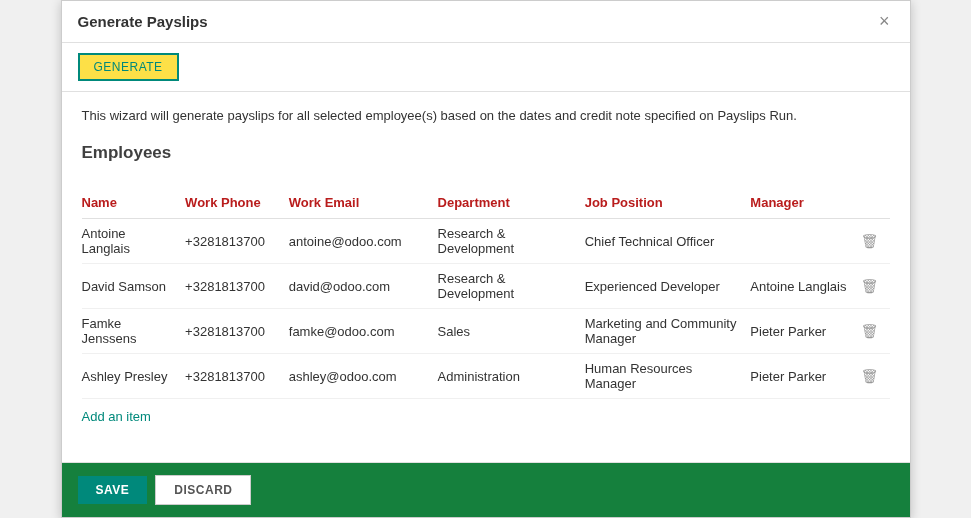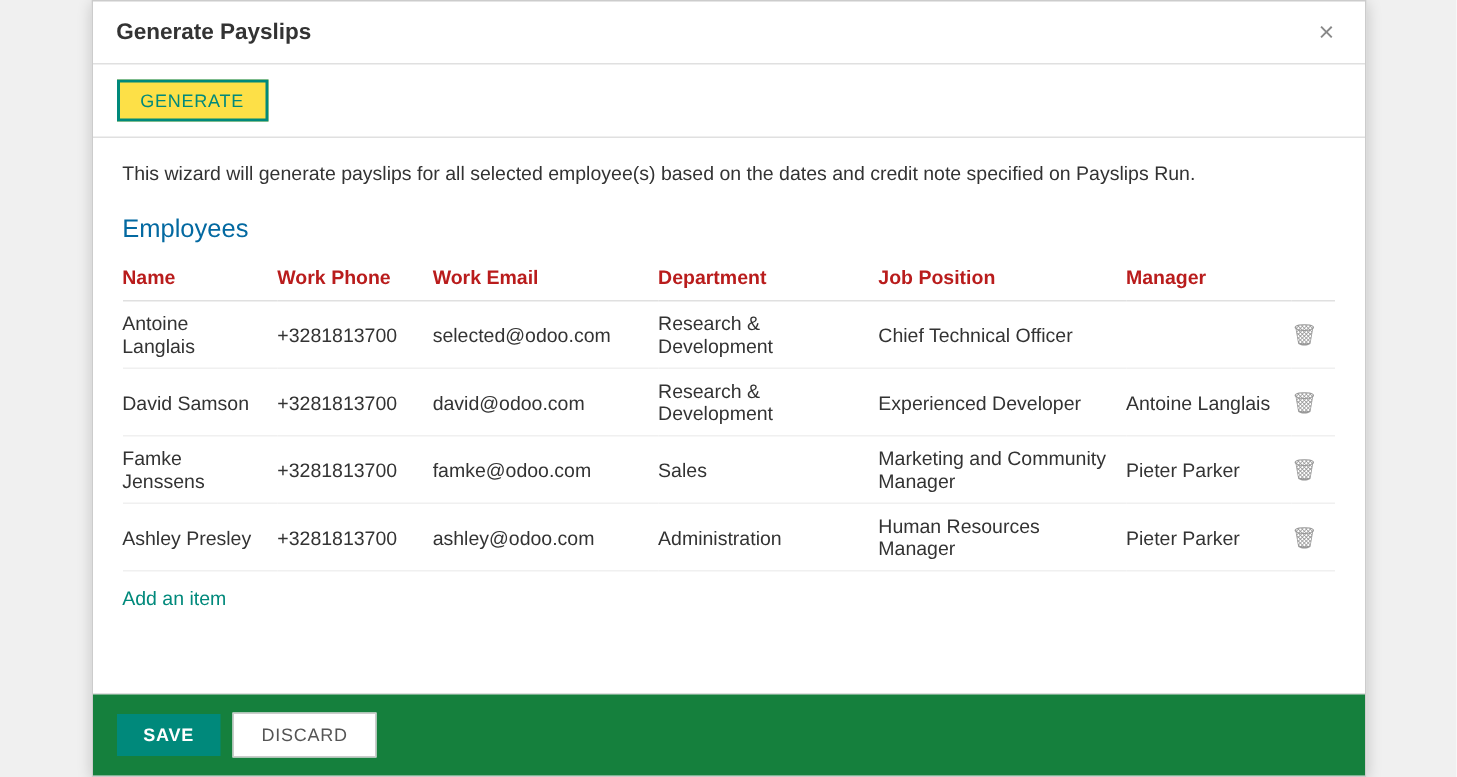--- a/index.html
+++ b/index.html
@@ -60,23 +60,23 @@
       padding: 16px 20px;
       flex: 1;
     }
     .info-text {
       font-size: 13px;
       color: #333;
       margin-bottom: 20px;
     }
     .section-title {
       font-size: 17px;
-      font-weight: 400;
-      color: #0369a1;
-      margin-bottom: 8px;
+      font-weight: 700;
+      color: #404040;
+      margin-bottom: 26px;
     }
     .employees-table {
       width: 100%;
       border-collapse: collapse;
     }
     .employees-table th {
       text-align: left;
       font-weight: 700;
       font-size: 13px;
       color: #b91c1c;
@@ -126,21 +126,21 @@
       padding: 7px 18px;
       cursor: pointer;
       text-transform: uppercase;
       letter-spacing: 0.5px;
     }
     .btn-discard {
       background: #fff;
       border: 1px solid #ccc;
       color: #555;
       font-size: 12px;
-      font-weight: 400;
+      font-weight: 700;
       padding: 7px 18px;
       cursor: pointer;
       text-transform: uppercase;
       letter-spacing: 0.5px;
     }
   </style>
 </head>
 <body>
 
 <div class="modal">
@@ -168,21 +168,21 @@
           <th class="col-dept">Department</th>
           <th class="col-job">Job Position</th>
           <th class="col-manager">Manager</th>
           <th class="col-action"></th>
         </tr>
       </thead>
       <tbody id="employee-tbody">
       <tr>
             <td class="col-name">Antoine Langlais</td>
             <td class="col-phone">+3281813700</td>
-            <td class="col-email">selected@odoo.com</td>
+            <td class="col-email">antoine@odoo.com</td>
             <td class="col-dept">Research &amp; Development</td>
             <td class="col-job">Chief Technical Officer</td>
             <td class="col-manager"></td>
             <td class="col-action"><span class="trash-icon">🗑</span></td>
           </tr>
           <tr>
             <td class="col-name">David Samson</td>
             <td class="col-phone">+3281813700</td>
             <td class="col-email">david@odoo.com</td>
             <td class="col-dept">Research &amp; Development</td>

